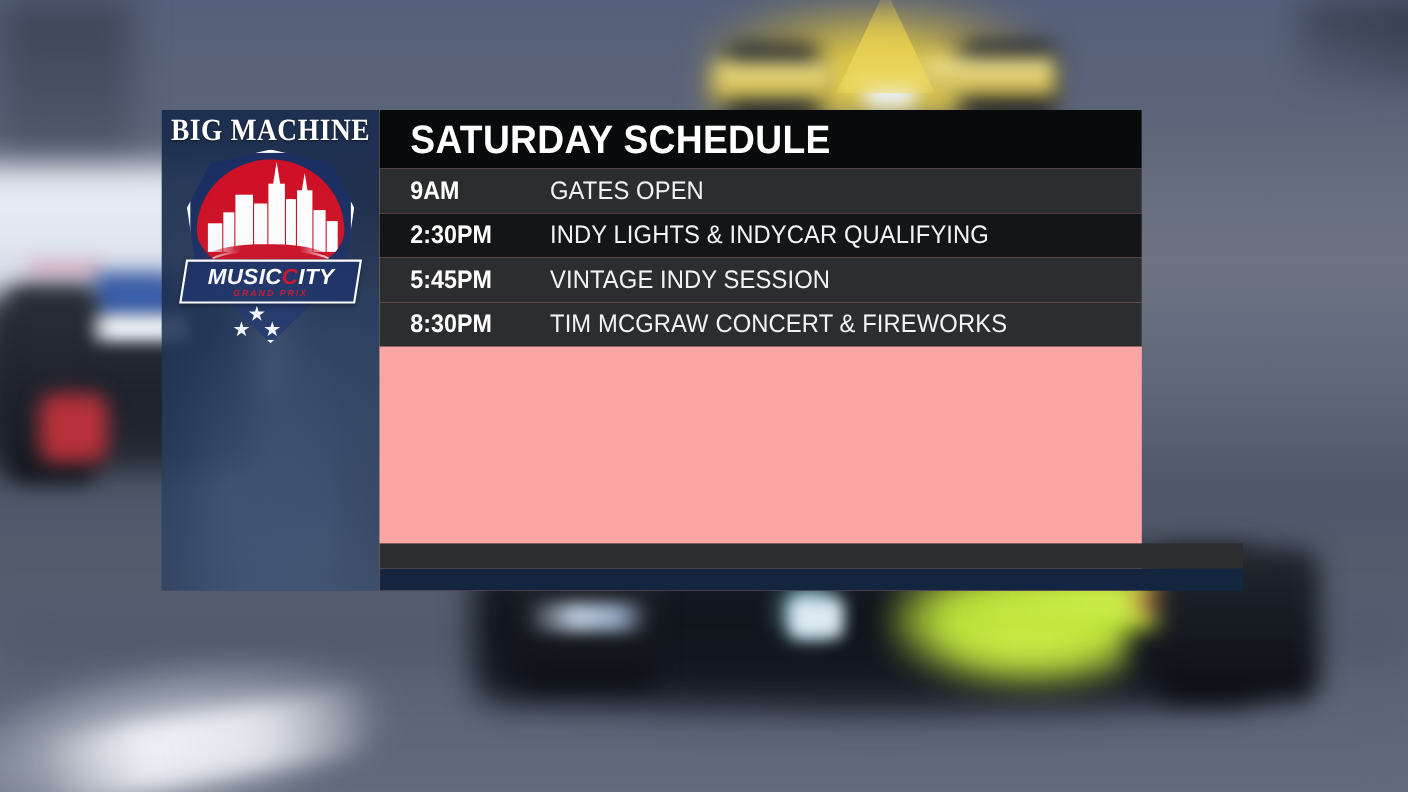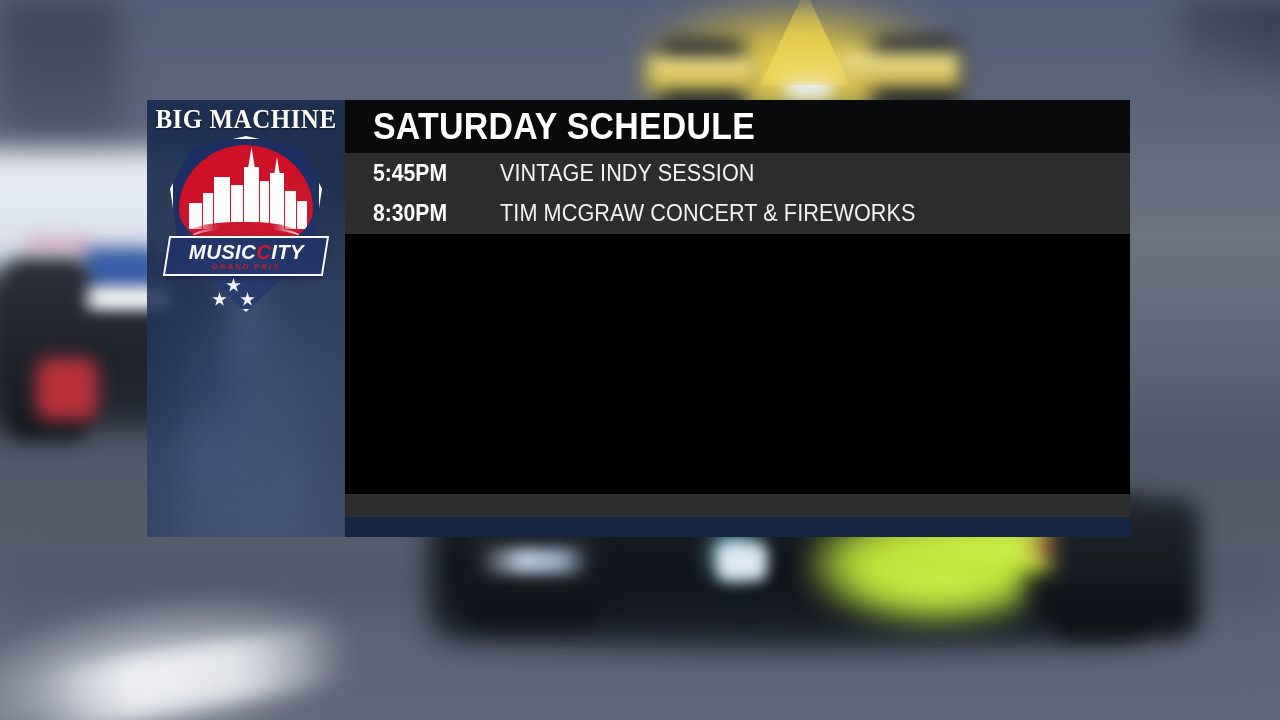--- a/index.html
+++ b/index.html
@@ -333,22 +333,22 @@
     clip-path:polygon(50% 0%, 61% 35%, 98% 35%, 68% 57%, 79% 91%, 50% 70%, 21% 91%, 32% 57%, 2% 35%, 39% 35%);
   }
   .star-a{ left:56px; top:0px; }
   .star-b{ left:42px; top:14px; }
   .star-c{ left:70px; top:14px; }
 
   
   #schedule {
     position:absolute;
     left:345px; top:100px;
-    width:785px; height:437px;
-    background:#000000;
+    width:693px; height:437px;
+    background:#fca5a5;
   }
 
   #schedule-header {
     height:53px;
     background:#090a0b;
     display:flex; align-items:center;
     padding-left:28px;
   }
   #schedule-title {
     font-family:"Liberation Sans", sans-serif;
@@ -487,20 +487,28 @@
   </div>
 
   <div id="schedule">
 
     <div id="schedule-header">
       <div id="schedule-title">SATURDAY SCHEDULE</div>
     </div>
 
     <div id="schedule-rows">
         <div class="row odd">
+          <div class="time">9AM</div>
+          <div class="event">GATES OPEN</div>
+        </div>
+        <div class="row even">
+          <div class="time">2:30PM</div>
+          <div class="event">INDY LIGHTS &amp; INDYCAR QUALIFYING</div>
+        </div>
+        <div class="row odd">
           <div class="time">5:45PM</div>
           <div class="event">VINTAGE INDY SESSION</div>
         </div>
         <div class="row odd">
           <div class="time">8:30PM</div>
           <div class="event">TIM MCGRAW CONCERT &amp; FIREWORKS</div>
         </div>
       </div>
 
     <div id="schedule-footer-gap"></div>

